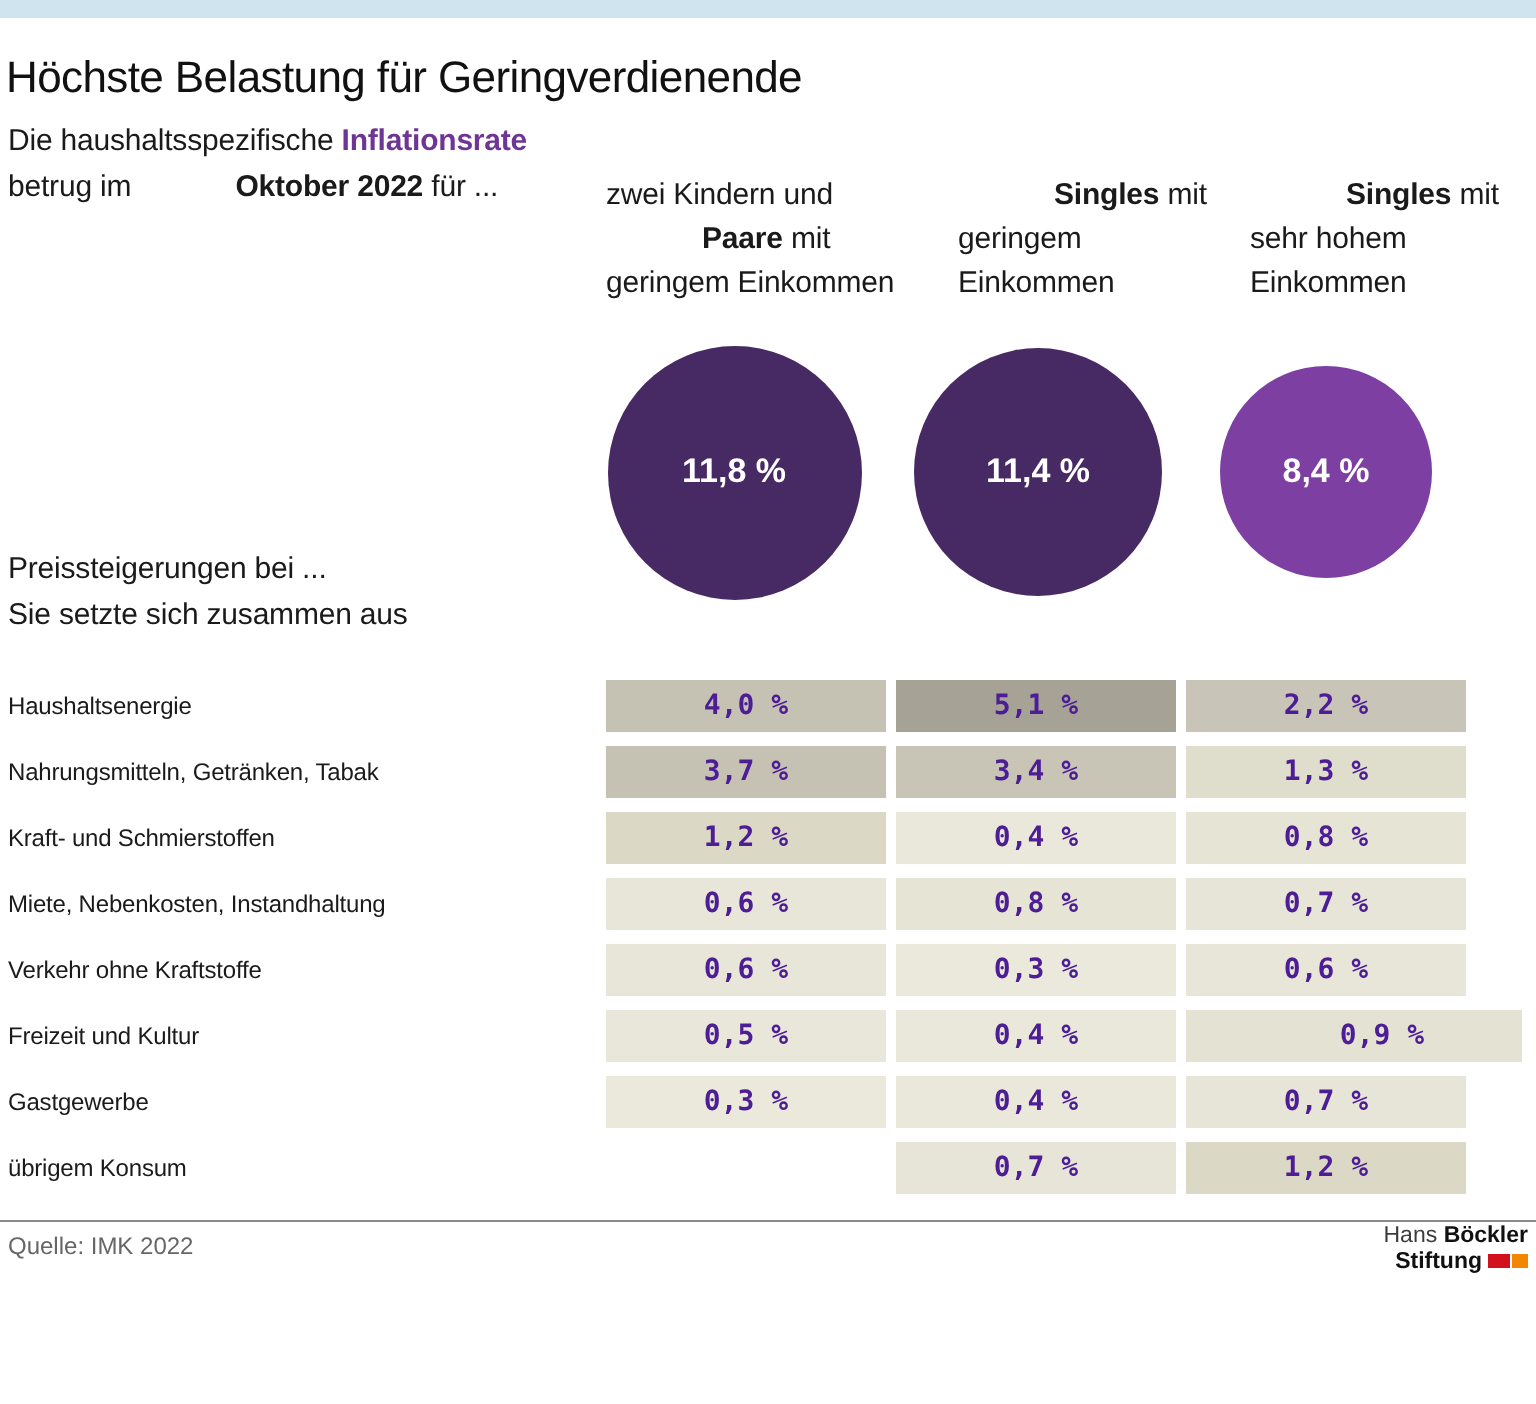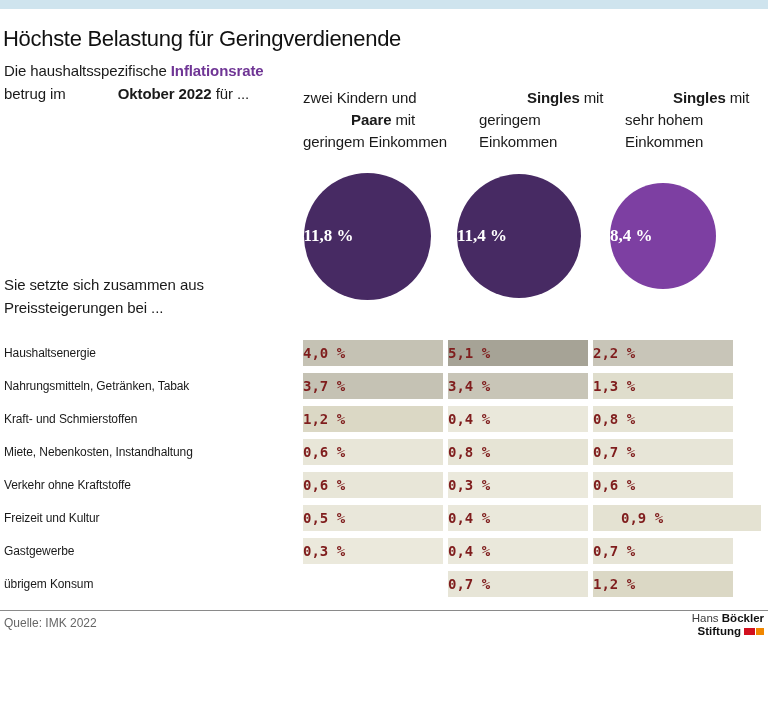--- a/index.html
+++ b/index.html
@@ -9,29 +9,29 @@
   .title{position:absolute;left:3px;top:26px;font-size:22px;font-weight:400;
          letter-spacing:-0.3px;color:#111;white-space:nowrap;}
   .sub{position:absolute;left:4px;font-size:15px;letter-spacing:-0.1px;white-space:nowrap;}
   .sub1{top:62px;}
   .sub2{top:85px;}
   .hl{font-weight:bold;color:#6f3595;}
   .b{font-weight:bold;margin-left:48px;}
   .ghead{position:absolute;top:87px;font-size:15px;line-height:22px;letter-spacing:-0.1px;}
   .g0{left:303px;} .g1{left:479px;} .g2{left:625px;}
   .circle{position:absolute;border-radius:50%;display:flex;align-items:center;
-          color:#ffffff;
-          font-family:Liberation Serif, serif;font-weight:bold;font-size:17px;}
+          justify-content:center;color:#ffffff;
+          font-family:Liberation Sans, sans-serif;font-weight:bold;font-size:17px;}
   .intro{position:absolute;left:4px;top:273px;font-size:15px;line-height:23px;letter-spacing:-0.1px;}
   .rows{position:absolute;left:0;top:340px;width:768px;}
   .trow{position:relative;height:33px;}
   .tlabel{position:absolute;left:4px;top:0;height:26px;line-height:26px;
           font-size:12px;letter-spacing:-0.1px;white-space:nowrap;}
-  .tcell{position:absolute;top:0;width:140px;height:26px;line-height:27px;
-         font-family:"DejaVu Sans Mono",monospace;font-weight:bold;font-size:14px;color:#7f1d1d;}
+  .tcell{position:absolute;top:0;width:140px;height:26px;line-height:27px;text-align:center;
+         font-family:"DejaVu Sans Mono",monospace;font-weight:bold;font-size:14px;color:#4c1d95;}
   .col1{left:303px;} .col2{left:448px;} .col3{left:593px;}
   .footline{position:absolute;left:0;top:610px;width:768px;height:1px;background:#8a8a8a;}
   .source{position:absolute;left:4px;top:616px;font-size:12px;color:#666666;}
   .logo{position:absolute;right:4px;top:612px;text-align:right;font-size:11.5px;
         line-height:13px;color:#111;}
   .logo .light{font-weight:400;color:#3c3c3c;}
   .logo .bold{font-weight:bold;}
   .flag{display:inline-block;height:7px;margin-left:3px;}
   .flag.red{width:11px;}
   .flag.orange{width:8px;margin-left:1px;}
@@ -67,22 +67,22 @@
     <span>11,8 %</span>
   </div>
 <div class="circle" style="width: 124px; height: 124px; left: 457px; top: 174px; background: rgb(71, 42, 99);">
     <span>11,4 %</span>
   </div>
 <div class="circle" style="width: 106px; height: 106px; left: 610px; top: 183px; background: rgb(125, 63, 162);">
     <span>8,4 %</span>
   </div>
 
 <div class="intro">
+  <div>Preissteigerungen bei ...</div>
   <div>Sie setzte sich zusammen aus</div>
-  <div>Preissteigerungen bei ...</div>
 </div>
 
 <div class="rows" id="rows-host">
   <div class="trow">
     <div class="tlabel">Haushaltsenergie</div>
     <div class="tcell col1" style="background: rgb(197, 194, 180);">4,0 %</div>
     <div class="tcell col2" style="background: rgb(166, 163, 150);">5,1 %</div>
     <div class="tcell col3" style="background: rgb(200, 197, 184);">2,2 %</div>
   </div>
 

